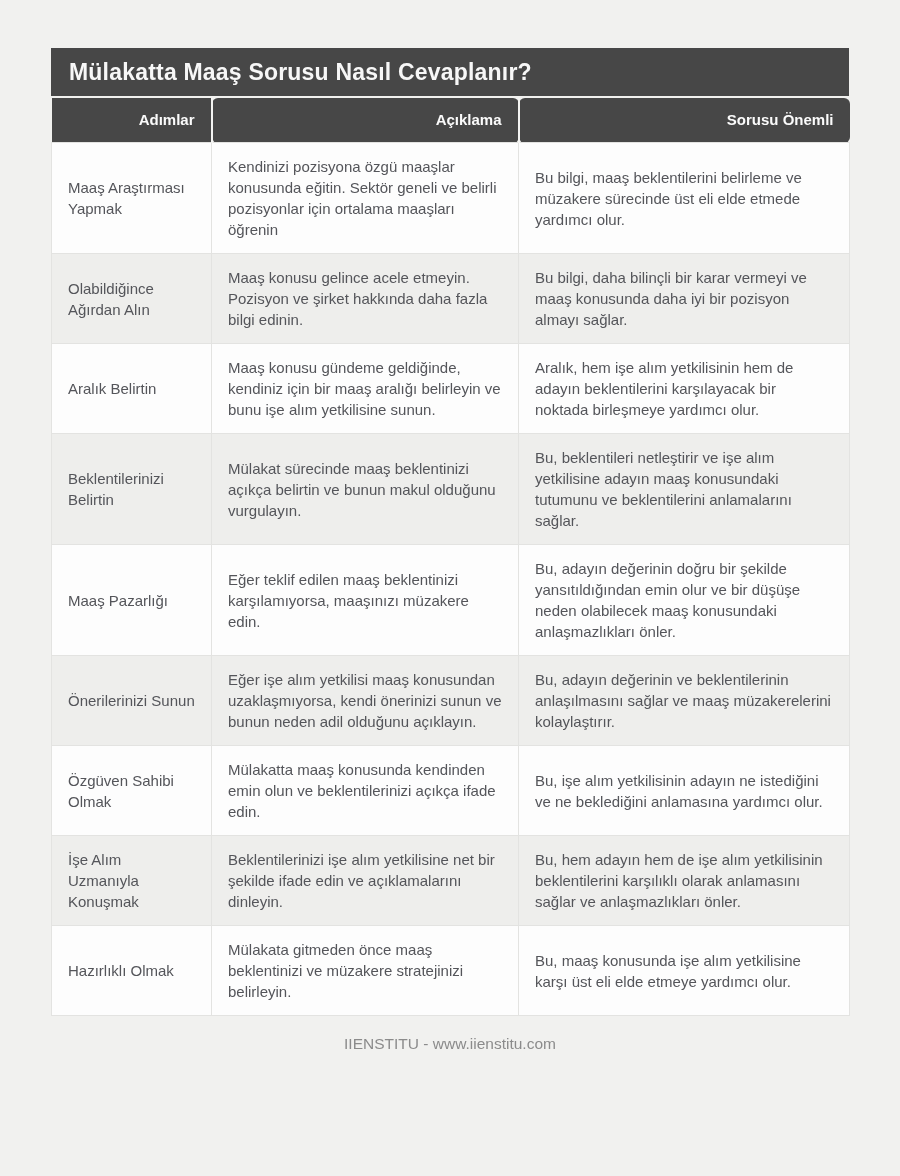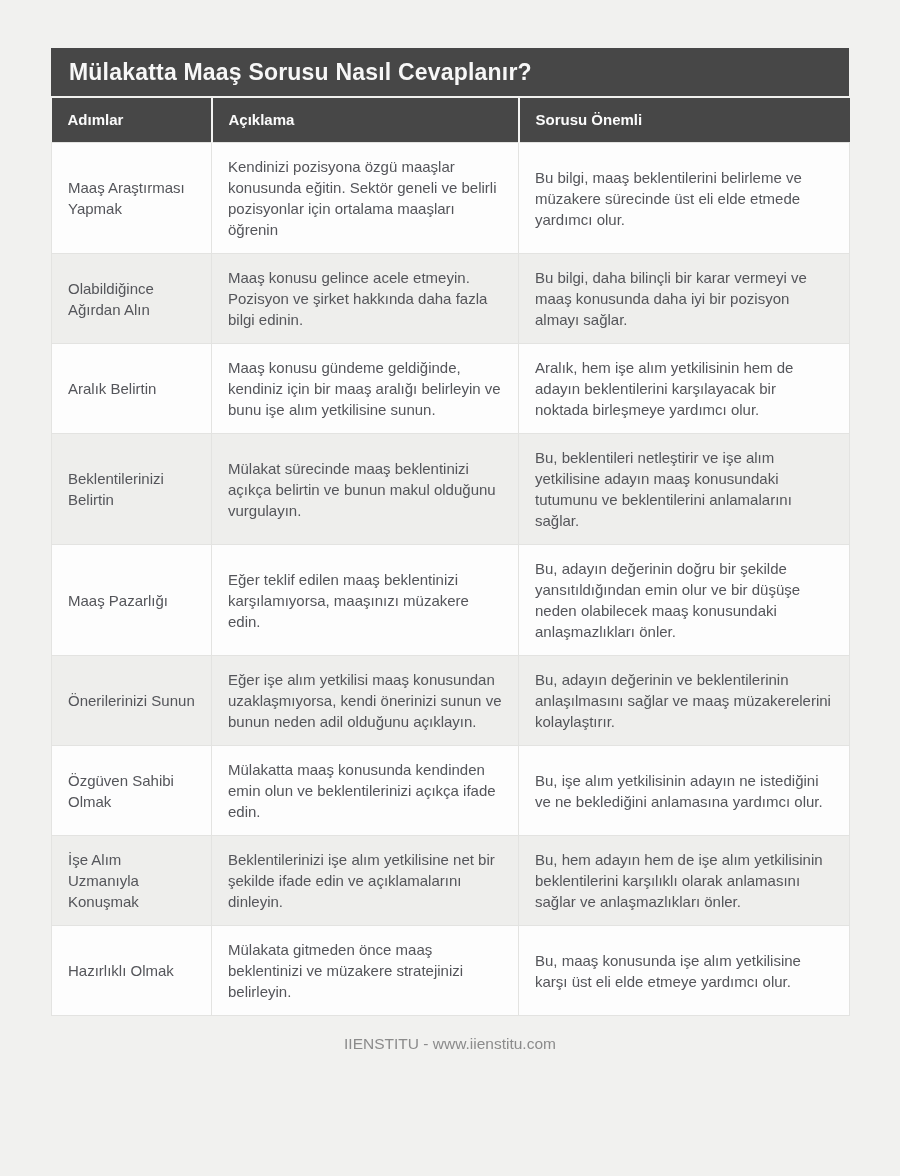--- a/index.html
+++ b/index.html
@@ -33,26 +33,27 @@
     margin-top: 2px;
   }
   col.c-step { width: 160px; }
   col.c-desc { width: 307px; }
   col.c-why  { width: 331px; }
   thead th {
     background: #474747;
     color: #fbfbfb;
     font-size: 15px;
     font-weight: bold;
-    text-align: left;
+    text-align: right;
     padding: 12px 16px;
     line-height: 20px;
   }
   thead th + th {
     border-left: 2px solid #f4f4f2;
+    border-radius: 6px;
   }
   tbody td {
     border: 1px solid #e3e3e1;
     padding: 13px 16px;
     font-size: 15px;
     line-height: 21px;
     color: #54555a;
     vertical-align: middle;
     word-wrap: break-word;
   }

